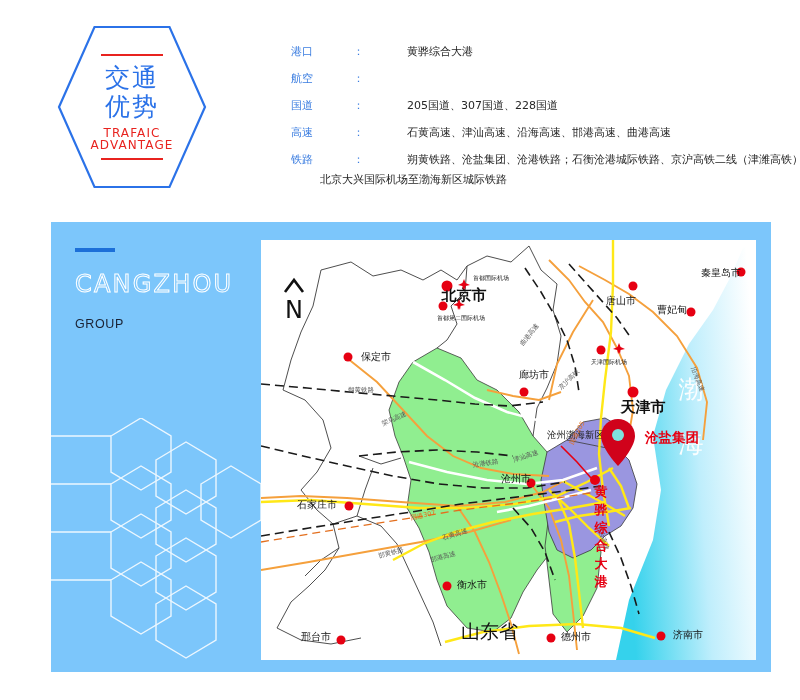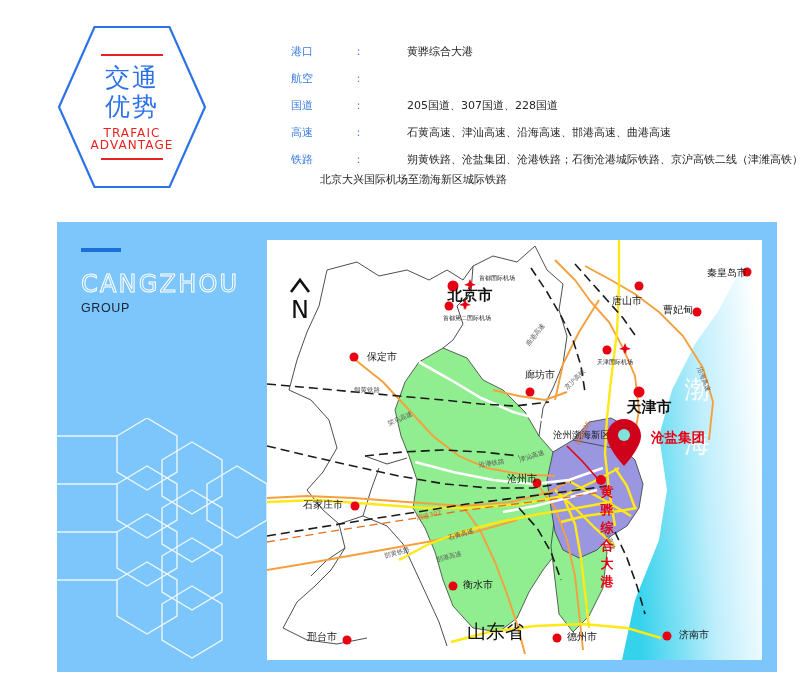--- a/index.html
+++ b/index.html
@@ -39,21 +39,21 @@
     white-space:nowrap;
     gap:40px;
   }
   .info-key{color:#3b7de0;flex:0 0 auto;}
   .info-sep{color:#3b7de0;margin:0 3px 0 0;}
   .info-val{color:#262626;}
   .info-row.cont{margin-left:29px;margin-top:-7px;}
 
   
   #blue-panel{
-    position:absolute;left:57px;top:222px;width:720px;height:450px;
+    position:absolute;left:51px;top:222px;width:720px;height:450px;
     background:#7cc6fb;overflow:hidden;
   }
   
   #honeycomb{position:absolute;left:0;top:196px;width:215px;height:250px;opacity:.9;}
 
   
   #brand-block{position:absolute;left:24px;top:26px;width:190px;}
   .brand-rule{width:40px;height:4px;background:#1c6fd8;margin-bottom:18px;}
   .brand-cn-en{
     font-size:24px;letter-spacing:2.2px;color:transparent;
@@ -137,21 +137,21 @@
       <polygon points="105,138 135,120 165,138 165,174 135,192 105,174"></polygon>
       <polygon points="60,162 90,144 120,162 120,198 90,216 60,198"></polygon>
       <polygon points="105,186 135,168 165,186 165,222 135,240 105,222"></polygon>
       <path d="M0,18 H60 M0,66 H60 M0,114 H60 M0,162 H60"></path>
     </g>
   </svg>
 
   <div id="brand-block">
     <div class="brand-rule"></div>
     <div class="brand-cn-en">CANGZHOU</div>
-    <div class="brand-sub" style="margin-top:0">GROUP</div>
+    <div class="brand-sub" style="margin-top:16px">GROUP</div>
   </div>
 
   <div id="map-frame">
     <svg id="map-svg" viewBox="0 0 495 420">
       <defs>
         <linearGradient id="seaGrad" x1="1" y1="0.35" x2="0.05" y2="0.55">
           <stop offset="0%" stop-color="#ffffff"></stop>
           <stop offset="45%" stop-color="#bfeefc"></stop>
           <stop offset="100%" stop-color="#35d2ec"></stop>
         </linearGradient>

